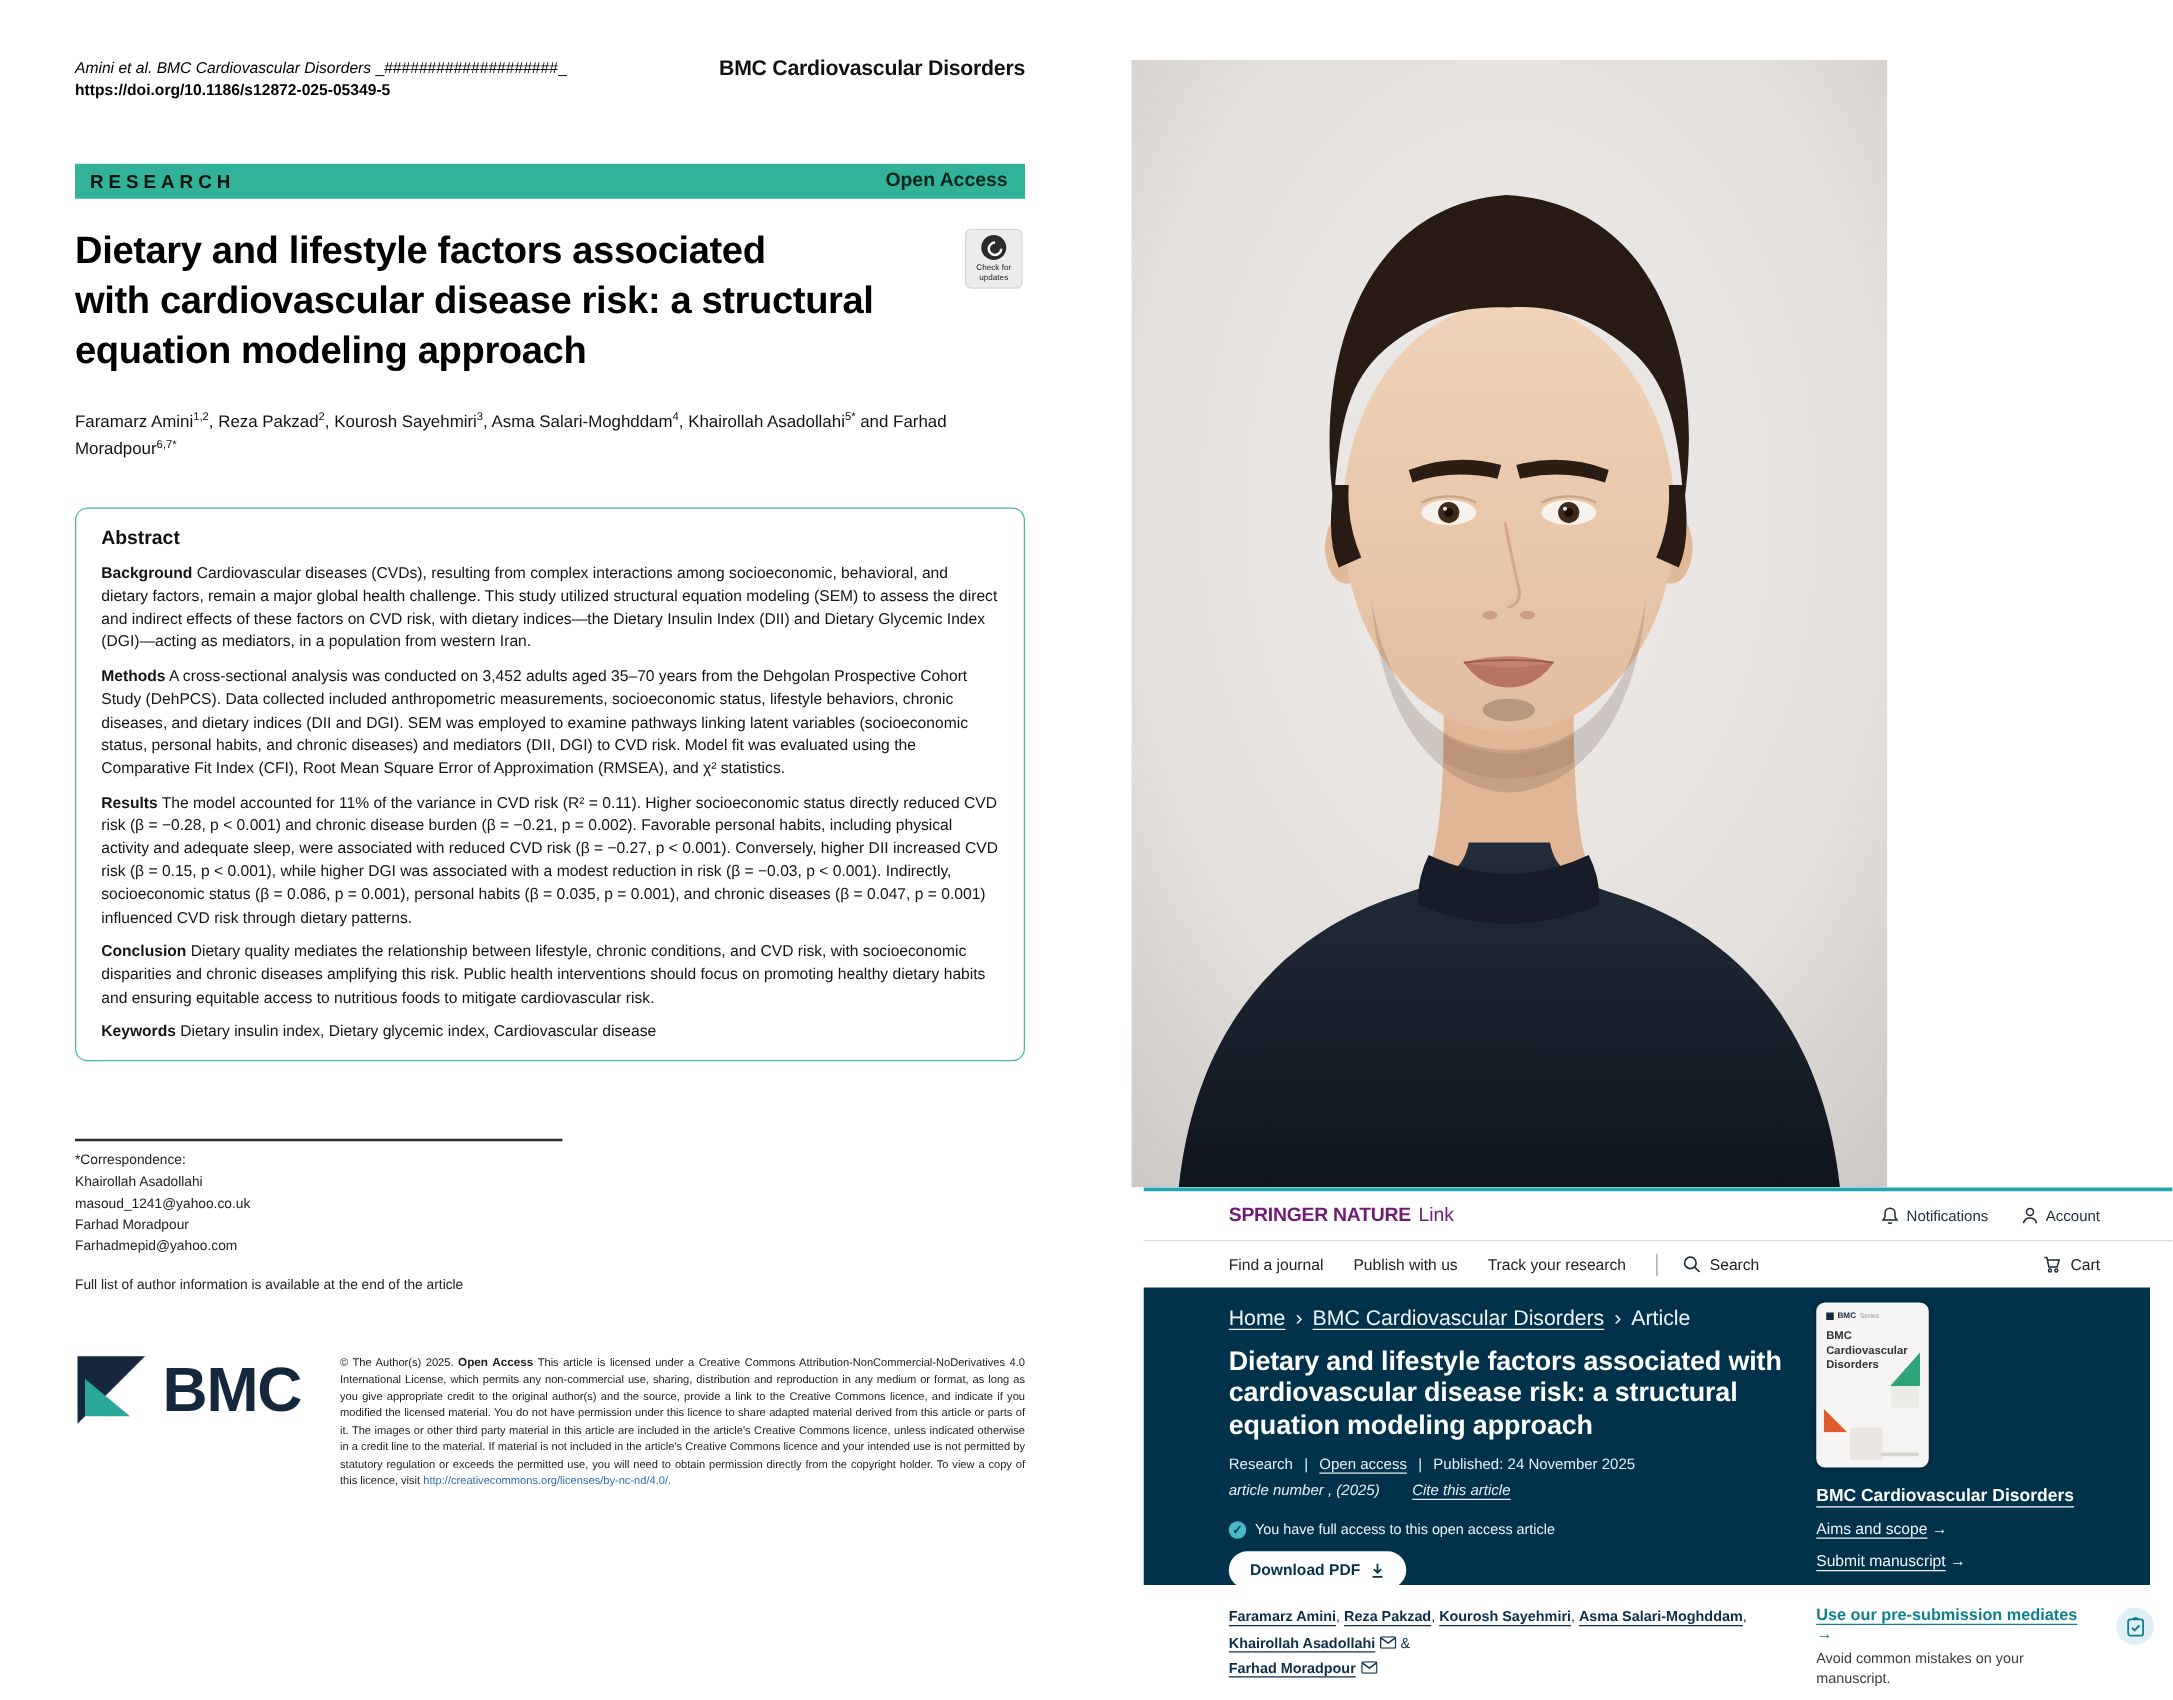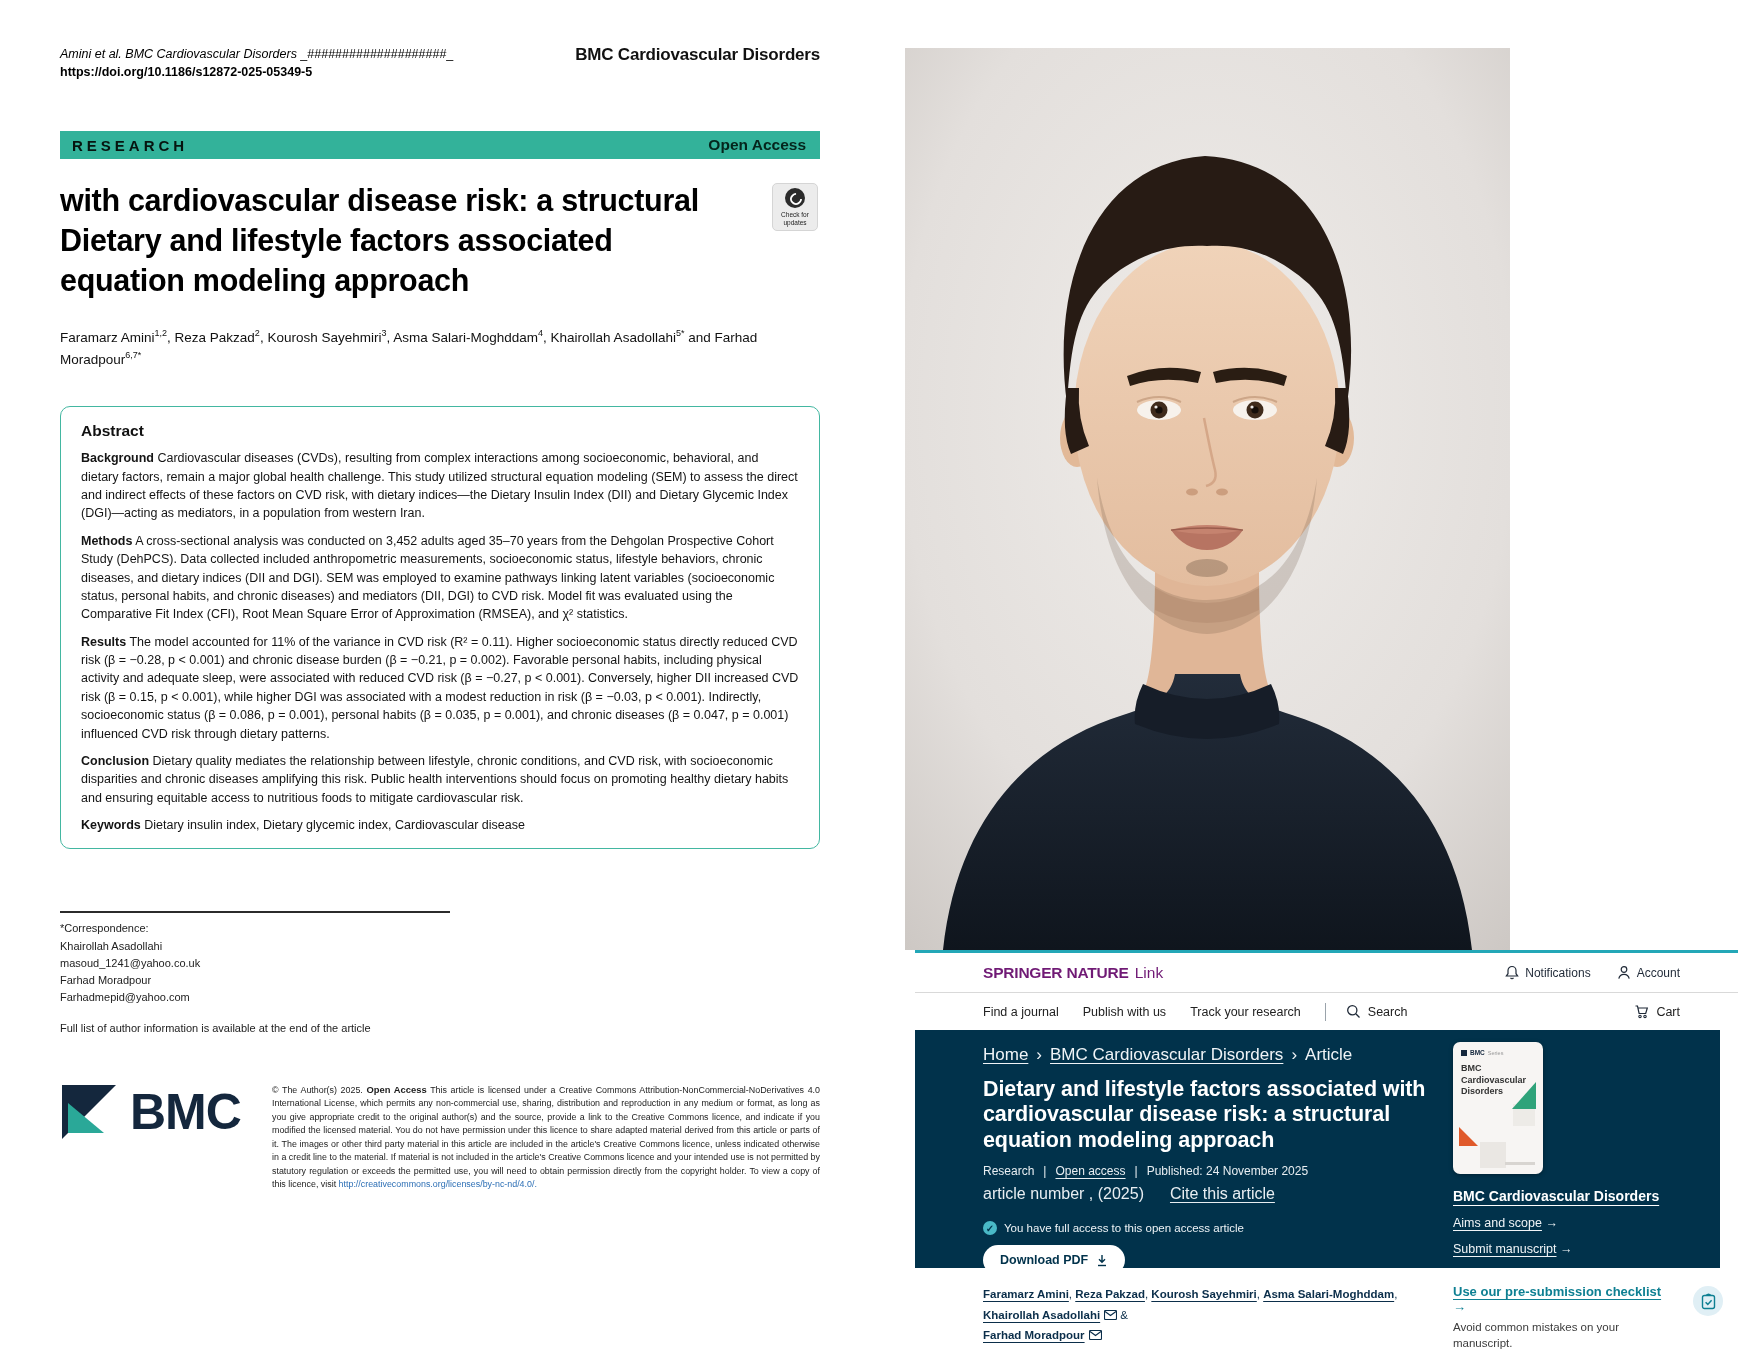--- a/index.html
+++ b/index.html
@@ -54,21 +54,21 @@
   .sn-nav .ni { margin-right:24px; cursor:pointer; }
   .sn-vdiv { width:1px; height:18px; background:#9aa3ab; margin:0 20px 0 0; }
   .sn-search { display:flex; align-items:center; gap:7px; cursor:pointer; }
   .sn-cart { margin-left:auto; display:flex; align-items:center; gap:7px; cursor:pointer; }
   .sn-hero { margin-right:18px; background:#01324b; color:#fff; padding:15px 20px 0 68px; height:238px; position:relative; }
   .crumbs { display:flex; align-items:center; gap:8px; font-size:17px; color:#f0f4f7; }
   .crumb-link { text-decoration:underline; text-underline-offset:3px; cursor:pointer; }
   .hero-title { width:478px; margin-top:12px; font-size:21.5px; font-weight:bold; line-height:1.18; letter-spacing:-0.1px; }
   .meta { margin-top:11px; display:flex; align-items:center; gap:9px; font-size:12px; color:#e8eef2; }
   .meta .u { text-decoration:underline; text-underline-offset:3px; cursor:pointer; }
-  .meta2 { margin-top:7px; display:flex; align-items:flex-end; font-size:16px; color:#e8eef2; }
+  .meta2 { margin-top:7px; display:flex; align-items:flex-end; font-size:12px; color:#e8eef2;font-style:italic; }
   .meta2 .cite { margin-left:26px; text-decoration:underline; text-underline-offset:3px; cursor:pointer; }
   .access { margin-top:18px; display:flex; align-items:center; gap:7px; font-size:11.5px; color:#eef3f6; }
   .chk { width:14px; height:14px; border-radius:50%; background:#49b9c7; color:#01324b; font-size:10px; font-weight:bold; display:flex; align-items:center; justify-content:center; }
   .dl-btn { margin-top:10px; display:inline-flex; align-items:center; gap:8px; background:#ffffff; color:#01324b; font-size:12.5px; font-weight:bold; padding:8px 17px; border-radius:18px; border:none; cursor:pointer; }
   .hero-right { position:absolute; left:538px; top:12px; width:250px; }
   .cover { width:90px; height:132px; background:#f7f5f3; border-radius:7px; position:relative; overflow:hidden; padding:7px 8px; box-shadow:0 1px 4px rgba(0,0,0,0.35); }
   .cover-mini { display:flex; align-items:center; gap:3px; }
   .cover-mini .sq { width:6px; height:6px; background:#14273d; }
   .cover-mini .mb { font-size:6.5px; font-weight:800; color:#14273d; }
   .cover-mini .ms { font-size:5.5px; color:#999; }
@@ -109,22 +109,22 @@
       <span class="bl">RESEARCH</span>
       <span class="br">Open Access</span>
     </div>
 
     <div class="check-badge">
       <div class="cb-circle"></div>
       <div class="cb-txt">Check for updates</div>
     </div>
 
     <h1 class="p-title">
+      <div>Dietary and lifestyle factors associated</div>
       <div>with cardiovascular disease risk: a structural</div>
-      <div>Dietary and lifestyle factors associated</div>
       <div>equation modeling approach</div>
     </h1>
 
     <div class="p-authors"><span>Faramarz Amini</span><sup>1,2</sup>, <span>Reza Pakzad</span><sup>2</sup>, <span>Kourosh Sayehmiri</span><sup>3</sup>, <span>Asma Salari-Moghddam</span><sup>4</sup>, <span>Khairollah Asadollahi</span><sup>5*</sup> and <span>Farhad Moradpour</span><sup>6,7*</sup></div>
 
     <div class="abstract">
       <div class="abs-h">Abstract</div>
       <div>
           <p class="abs-p"><b>Background</b>  Cardiovascular diseases (CVDs), resulting from complex interactions among socioeconomic, behavioral, and dietary factors, remain a major global health challenge. This study utilized structural equation modeling (SEM) to assess the direct and indirect effects of these factors on CVD risk, with dietary indices—the Dietary Insulin Index (DII) and Dietary Glycemic Index (DGI)—acting as mediators, in a population from western Iran.</p>
           <p class="abs-p"><b>Methods</b>  A cross-sectional analysis was conducted on 3,452 adults aged 35–70 years from the Dehgolan Prospective Cohort Study (DehPCS). Data collected included anthropometric measurements, socioeconomic status, lifestyle behaviors, chronic diseases, and dietary indices (DII and DGI). SEM was employed to examine pathways linking latent variables (socioeconomic status, personal habits, and chronic diseases) and mediators (DII, DGI) to CVD risk. Model fit was evaluated using the Comparative Fit Index (CFI), Root Mean Square Error of Approximation (RMSEA), and χ² statistics.</p>
@@ -334,21 +334,21 @@
     <div class="sn-footer">
       <div class="f-authors"><span class="an">Faramarz Amini</span>, <span class="an">Reza Pakzad</span>, <span class="an">Kourosh Sayehmiri</span>, <span class="an">Asma Salari-Moghddam</span>, <span class="an">Khairollah Asadollahi</span><svg width="13" height="10" viewBox="0 0 13 10">
             <rect x="0.5" y="0.5" width="12" height="9" rx="1" fill="none" stroke="#0b2e4a" stroke-width="1.1"></rect>
             <path d="M1 1.5 L6.5 5.5 L12 1.5" fill="none" stroke="#0b2e4a" stroke-width="1.1"></path>
           </svg> &amp;<br><span class="an">Farhad Moradpour</span><svg width="13" height="10" viewBox="0 0 13 10">
             <rect x="0.5" y="0.5" width="12" height="9" rx="1" fill="none" stroke="#0b2e4a" stroke-width="1.1"></rect>
             <path d="M1 1.5 L6.5 5.5 L12 1.5" fill="none" stroke="#0b2e4a" stroke-width="1.1"></path>
           </svg></div>
       <div class="f-right">
         <div>
-          <div class="f-check-link"><span class="u">Use our pre-submission checklist</span> <span>→</span></div>
+          <div class="f-check-link"><span class="u">Use our pre-submission mediates</span> <span>→</span></div>
           <div class="f-desc">Avoid common mistakes on your manuscript.</div>
         </div>
         <div class="f-icon">
           <svg width="15" height="17" viewBox="0 0 15 17">
               <rect x="1.5" y="2.5" width="12" height="13" rx="2" fill="none" stroke="#0e7f92" stroke-width="1.4"></rect>
               <path d="M5 2.5 q2.5 -2.5 5 0" fill="none" stroke="#0e7f92" stroke-width="1.4"></path>
               <path d="M4.6 9.2 L6.8 11.4 L10.6 7.2" fill="none" stroke="#0e7f92" stroke-width="1.5"></path>
             </svg>
         </div>
       </div>

